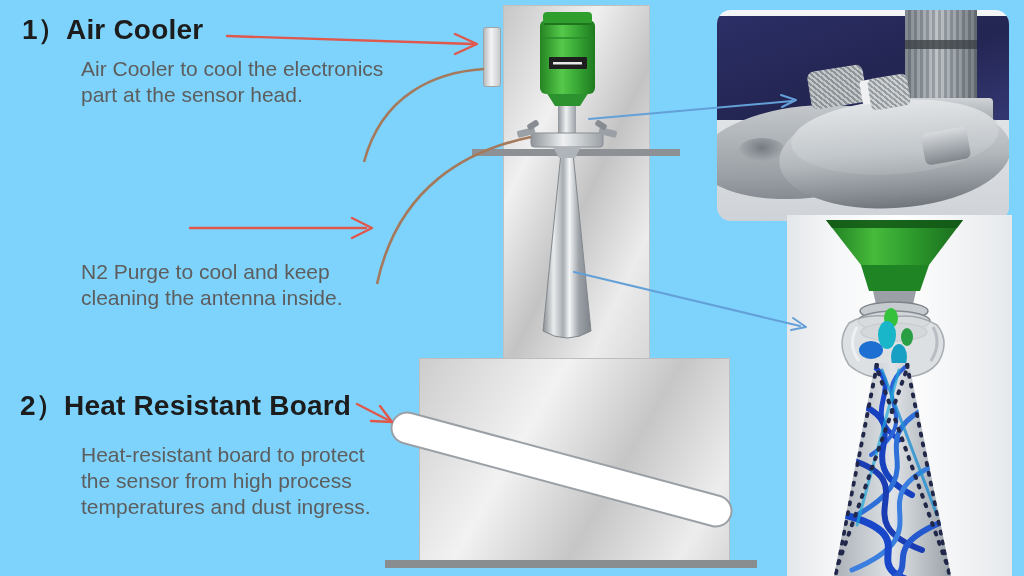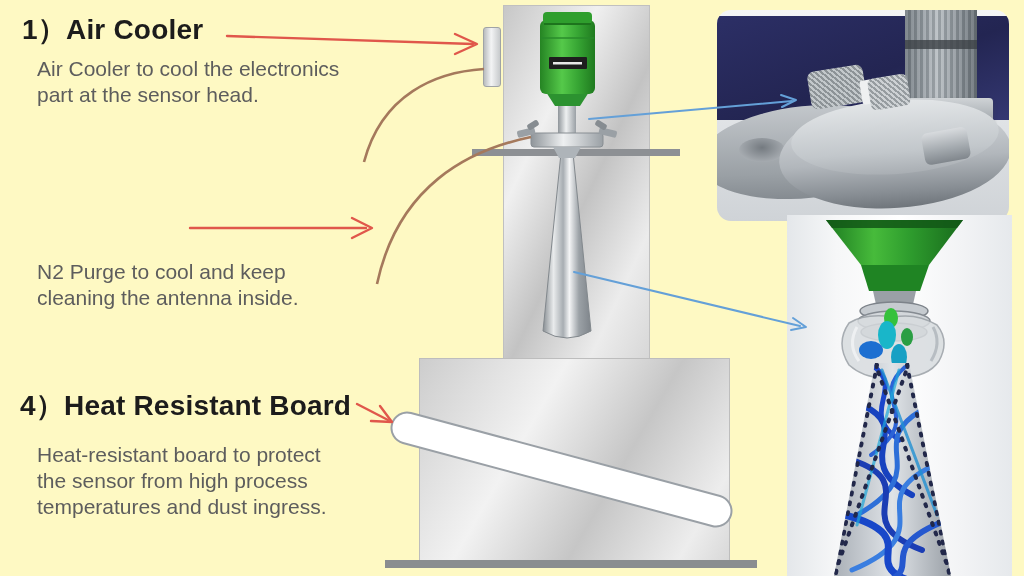--- a/index.html
+++ b/index.html
@@ -1,21 +1,21 @@
 <!DOCTYPE html>
 <html><head>
 <meta charset="utf-8">
 <style>
   html,body{margin:0;padding:0;}
   body{font-family:"Liberation Sans","DejaVu Sans",sans-serif;background:#fff;}
-  .slide{position:relative;width:1024px;height:576px;background:#fef9c3;overflow:hidden;}
+  .slide{position:relative;width:1024px;height:576px;background:#7dd3fc;overflow:hidden;}
 
   
   .ann-head{position:absolute;font-weight:700;color:#1c1c1c;font-size:28px;letter-spacing:.2px;white-space:nowrap;}
-  .ann-body{position:absolute;color:#5d5d5d;font-size:21px;line-height:1.24;white-space:pre-line;}
+  .ann-body{position:absolute;color:#5d5d5d;font-size:21px;line-height:1.24;white-space:pre-line;margin-left:44px;}
 
   
   .upper-panel{position:absolute;left:503px;top:5px;width:145px;height:360px;
     background:linear-gradient(115deg,#c7c7c7 0%,#f0f0f0 30%,#c3c3c3 55%,#ececec 80%,#d6d6d6 100%);
     border:1px solid #c0c0c0;}
   .lower-box{position:absolute;left:419px;top:358px;width:309px;height:202px;
     background:linear-gradient(120deg,#cdcdcd 0%,#f2f2f2 35%,#c6c6c6 62%,#ededed 88%,#d8d8d8 100%);
     border:1px solid #bdbdbd;}
   .baseline{position:absolute;left:385px;top:560px;width:372px;height:8px;background:#8a8d90;}
   .mount-bar{position:absolute;left:472px;top:149px;width:208px;height:7px;background:#8d9094;}
@@ -70,21 +70,21 @@
   <div class="mount-bar"></div>
   <div class="air-cooler"></div>
 
   <div class="ann-head" style="left:22px;top:11px;">1）Air Cooler</div>
   <div class="ann-body" style="left:37px;top:56px;">Air Cooler to cool the electronics
 part at the sensor head.</div>
 
   <div class="ann-body" style="left:37px;top:259px;">N2 Purge to cool and keep
 cleaning the antenna inside.</div>
 
-  <div class="ann-head" style="left:20px;top:387px;">4）Heat Resistant Board</div>
+  <div class="ann-head" style="left:20px;top:387px;">2）Heat Resistant Board</div>
   <div class="ann-body" style="left:37px;top:442px;">Heat-resistant board to protect
 the sensor from high process
 temperatures and dust ingress.</div>
 
   <div class="photo">
     <div class="navy"></div>
     <div class="backplate"></div>
     <div class="bolthole"></div>
     <div class="pipe"></div>
     <div class="pipe-band"></div>

